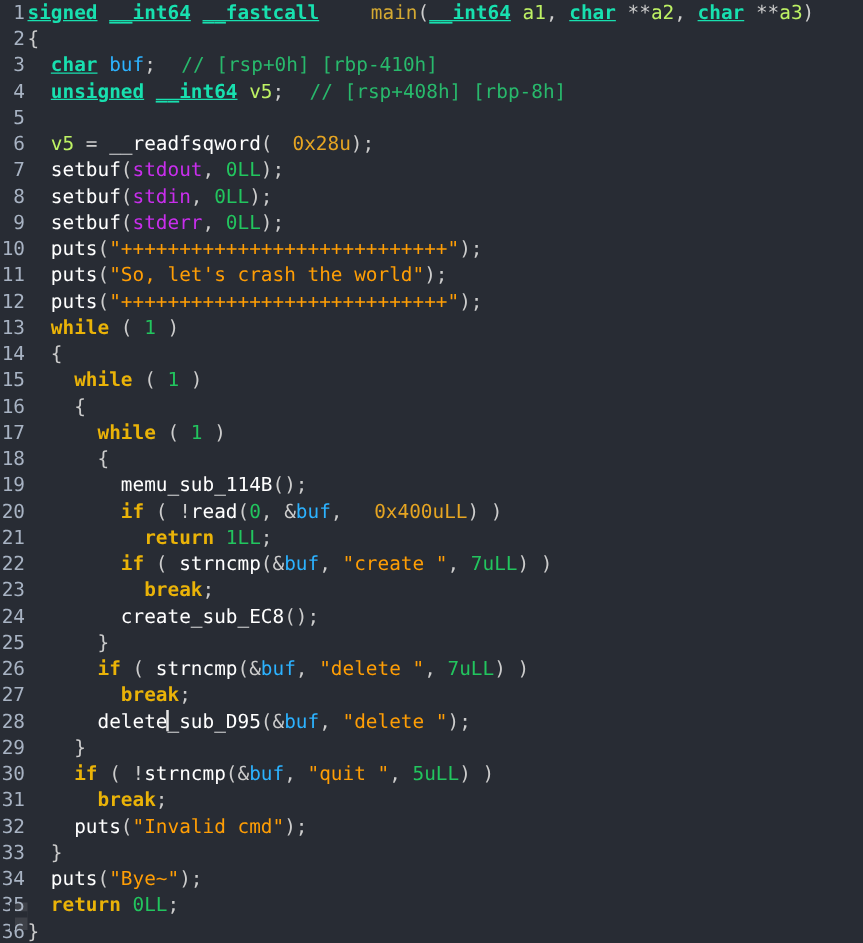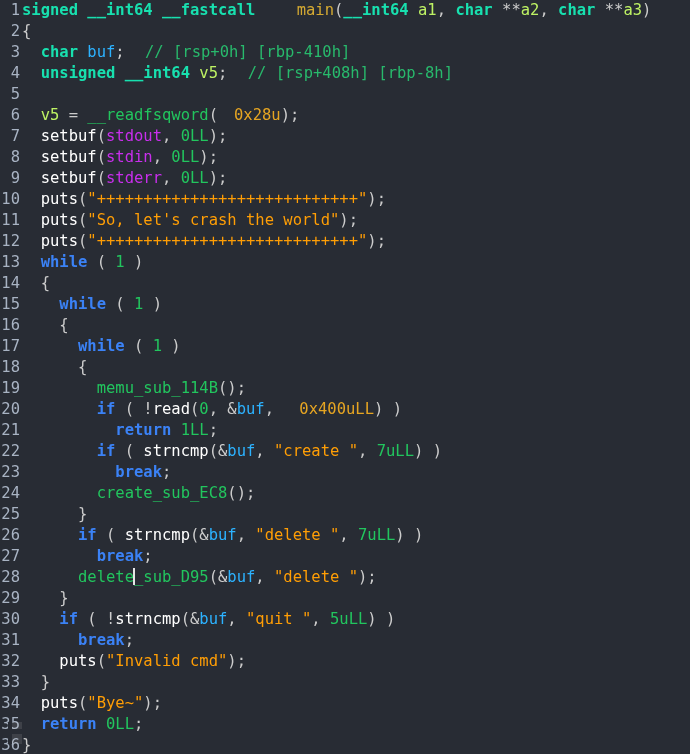--- a/index.html
+++ b/index.html
@@ -29,24 +29,24 @@
     text-align: right;
     color: #a8b3c3;
     font-weight: 500;
     flex-shrink: 0;
     padding-right: 2px;
   }
   .code {
     padding-left: 0px;
   }
   
-  .kw-type   { color: #18e0af; font-weight: 600; }   
-  .kw-ctrl   { color: #3b82f6; font-weight: 600; }   
+  .kw-type   { color: #18e0af; font-weight: 600; text-decoration: underline; }   
+  .kw-ctrl   { color: #eab308; font-weight: 600; }   
   .fn-decl   { color: #d4a932; margin-left: 32px; }                     
-  .fn-call   { color: #22c55e; }                     
+  .fn-call   { color: #ffffff; }                     
   .fn-lib    { color: #ffffff; text-align: right; }                     
   .ident     { color: #bef264; }
   .var-local { color: #2cb2ff; }                     
   .var-std   { color: #c92eed; }                     
   .num       { color: #22c55e; }                     
   .num-hex   { color: #e6a522; margin-left: 16px; }
   .str       { color: #ff9e05; }                     
   .comment   { color: #28b96c; font-style: normal; margin-left: 11px; }
   .paren     { color: #cccccc; }
   .op        { color: #cccccc; }

